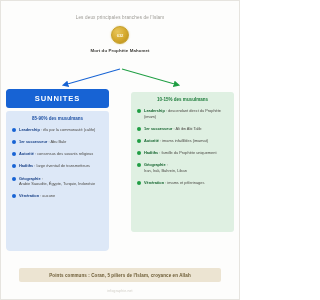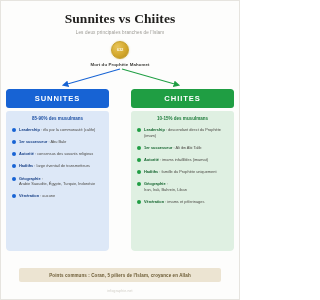--- a/index.html
+++ b/index.html
@@ -181,21 +181,20 @@
     color: #cfccc5;
     letter-spacing: 0.2px;
   }
 </style>
 </head>
 <body>
 
 <div class="page">
 
   <div class="header">
-    <div class="title">Sunnites vs Chiites</div>
     <div class="subtitle">Les deux principales branches de l'Islam</div>
   </div>
 
   <div class="origin-wrap">
     <div class="badge">
       <span class="badge-year">632</span>
     </div>
     <div class="origin-label">Mort du Prophète Mahomet</div>
   </div>
 
@@ -245,21 +244,20 @@
         </div>
 
         <div class="item">
           <span class="dot"></span>
           <div class="item-text"><span class="item-label">Vénération</span> : <span>aucune</span></div>
         </div>
       </div>
     </div>
 
     <div class="col shia">
-      <div class="col-head">CHIITES</div>
       <div class="col-body">
         <div class="pct">10-15% des musulmans</div>
 
         <div class="item">
           <span class="dot"></span>
           <div class="item-text"><span class="item-label">Leadership</span> : <span>descendant direct du Prophète (imam)</span></div>
         </div>
 
         <div class="item">
           <span class="dot"></span>

